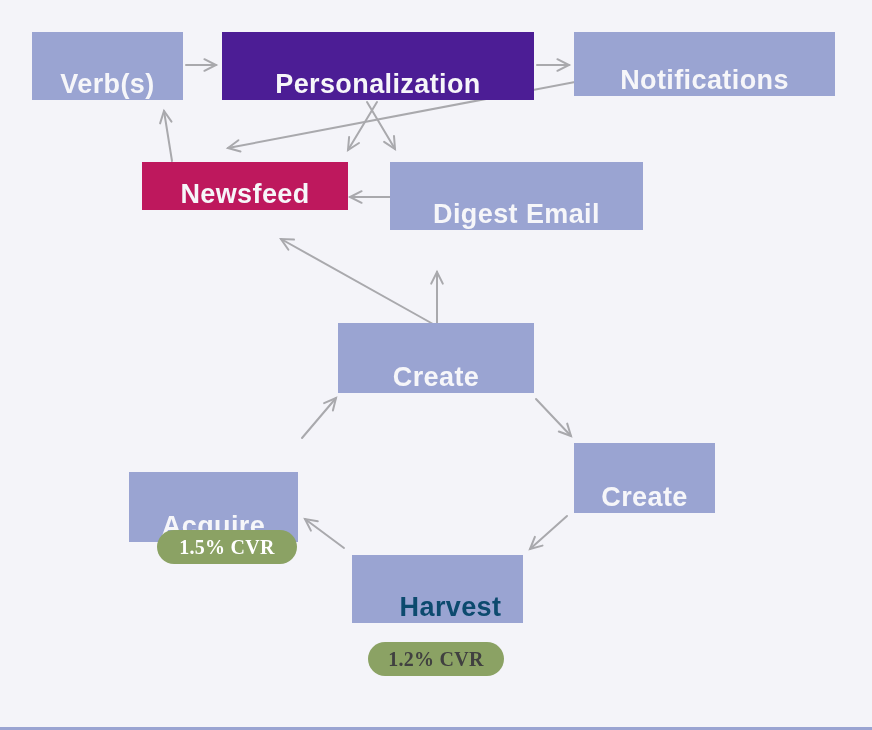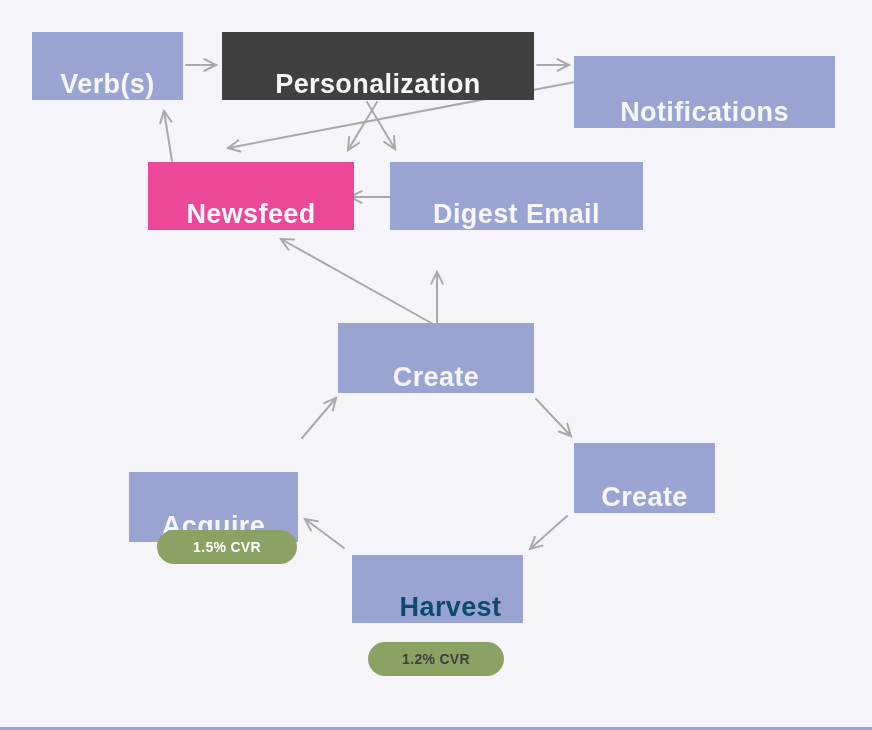--- a/index.html
+++ b/index.html
@@ -24,25 +24,26 @@
     font-size:27px;
     letter-spacing:.4px;
     z-index:2;
     box-sizing:border-box;
     text-align:center;
   }
   .badge{
     position:absolute;
     display:flex;align-items:center;justify-content:center;
     font-weight:700;
-    font-size:14px;
+    font-size:20px;
     letter-spacing:.3px;
     border-radius:17px;
     z-index:2;
     box-sizing:border-box;
+    font-family:Liberation Serif, serif;
   }
   .bottom-bar{
     position:absolute;left:0;bottom:0;width:872px;height:3px;
     z-index:3;
   }
 </style>
 </head>
 <body style="background: rgb(244, 244, 249);">
 
 <div class="stage" style="background: rgb(244, 244, 249);">
@@ -97,27 +98,27 @@
       </g>
       <g stroke="#a9a9ad" stroke-width="2" fill="none" stroke-linecap="round">
         <line x1="344" y1="548" x2="305" y2="519"></line>
         <path d="M 317.8 521.3 L 305 519 L 310.9 530.6"></path>
       </g>
     </svg>
   <div id="nodes">
       <div class="node" style="left: 32px; top: 32px; width: 151px; height: 68px; background: rgb(154, 164, 210); color: rgb(246, 246, 249);">
         <span>Verb(s)</span>
       </div>
-      <div class="node" style="left: 222px; top: 32px; width: 312px; height: 68px; background: #404040; color: rgb(246, 246, 249);">
+      <div class="node" style="left: 222px; top: 32px; width: 312px; height: 68px; background: #4c1d95; color: rgb(246, 246, 249);">
         <span>Personalization</span>
       </div>
-      <div class="node" style="left: 574px; top: 32px; width: 261px; height: 72px; background: rgb(154, 164, 210); color: rgb(246, 246, 249); margin-top: 24px;">
+      <div class="node" style="left: 574px; top: 32px; width: 261px; height: 64px; background: rgb(154, 164, 210); color: rgb(246, 246, 249);">
         <span>Notifications</span>
       </div>
-      <div class="node" style="left: 148px; top: 162px; width: 206px; height: 68px; background: #ec4899; color: rgb(246, 246, 249);">
+      <div class="node" style="left: 142px; top: 162px; width: 206px; height: 48px; background: #be185d; color: rgb(246, 246, 249);">
         <span>Newsfeed</span>
       </div>
       <div class="node" style="left: 390px; top: 162px; width: 253px; height: 68px; background: rgb(154, 164, 210); color: rgb(246, 246, 249);">
         <span>Digest Email</span>
       </div>
       <div class="node" style="left: 338px; top: 323px; width: 196px; height: 70px; background: rgb(154, 164, 210); color: rgb(246, 246, 249);">
         <span>Create</span>
       </div>
       <div class="node" style="left: 129px; top: 443px; width: 169px; height: 70px; background: rgb(154, 164, 210); color: rgb(246, 246, 249); margin-top: 29px;">
         <span>Acquire</span>

